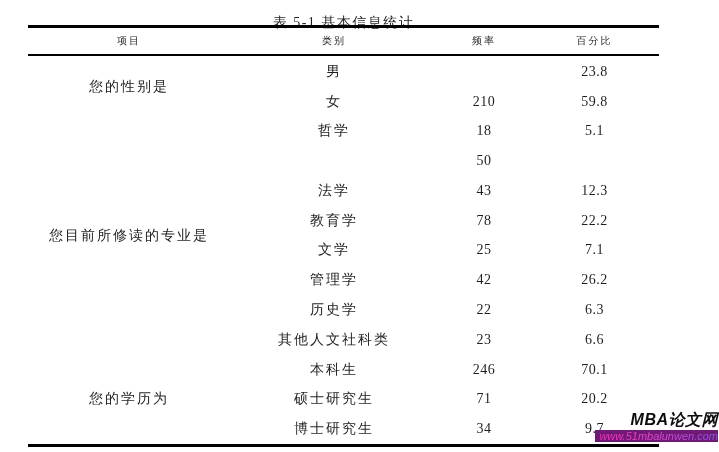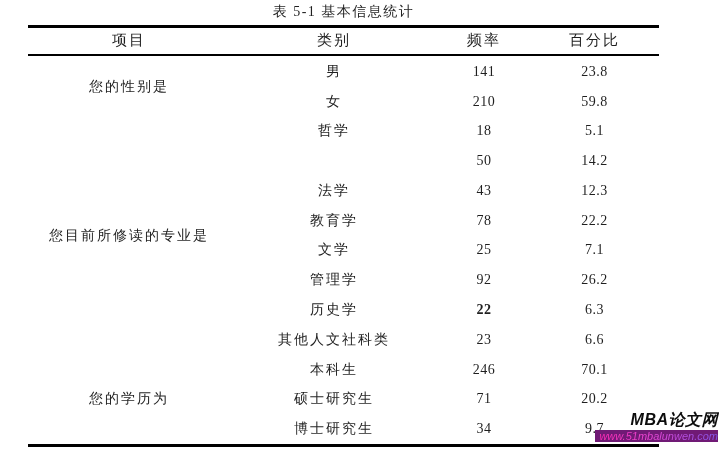--- a/index.html
+++ b/index.html
@@ -7,21 +7,21 @@
     position: relative;
     width: 719px;
     height: 452px;
     background: #ffffff;
     overflow: hidden;
     font-family: "Liberation Serif", "DejaVu Serif", serif;
     color: #1f1f1f;
   }
   .table-title {
     position: absolute;
-    top: 3px; left: 28px; width: 631px;
+    top: 14px; left: 28px; width: 631px;
     text-align: center;
     font-size: 14px;
     letter-spacing: 1.5px;
     white-space: nowrap;
   }
   .rule {
     position: absolute;
     left: 28px; width: 631px;
     background: #000000;
   }
@@ -30,21 +30,21 @@
   .rule-bottom { top: 444px; height: 3px; }
 
   .header-row {
     position: absolute;
     top: 27px; left: 28px; width: 631px; height: 27px;
     display: grid;
     grid-template-columns: 202px 208px 92px 129px;
   }
   .hcell {
     display: flex; align-items: center; justify-content: center;
-    font-size: 15px;
+    font-size: 10px;
     letter-spacing: 2px;
     white-space: nowrap;
   }
 
   .table-body {
     position: absolute;
     top: 57px; left: 28px; width: 631px;
   }
   .group {
     display: grid;
@@ -109,47 +109,45 @@
     <div class="hcell">频率</div>
     <div class="hcell">百分比</div>
   </div>
 
   <div class="rule rule-header"></div>
 
   <div class="table-body">
       <div class="group">
         <div class="cell item-label" style="grid-row: 1 / span 2;">您的性别是</div>
         <div class="cell" style="grid-area: 1 / 2;">男</div>
-        <div class="cell num" style="grid-area: 1 / 3;">141</div>
         <div class="cell num" style="grid-area: 1 / 4;">23.8</div>
         <div class="cell" style="grid-area: 2 / 2;">女</div>
         <div class="cell num" style="grid-area: 2 / 3;">210</div>
         <div class="cell num" style="grid-area: 2 / 4;">59.8</div>
       </div>
       <div class="group">
         <div class="cell" style="grid-area: 1 / 2;">哲学</div>
         <div class="cell item-label" style="grid-row: 1 / span 8;">您目前所修读的专业是</div>
         <div class="cell num" style="grid-area: 1 / 3;">18</div>
         <div class="cell num" style="grid-area: 1 / 4;">5.1</div>
         <div class="cell num" style="grid-area: 2 / 3;">50</div>
-        <div class="cell num" style="grid-area: 2 / 4;">14.2</div>
         <div class="cell" style="grid-area: 3 / 2;">法学</div>
         <div class="cell num" style="grid-area: 3 / 3; font-family: Liberation Serif, serif;">43</div>
         <div class="cell num" style="grid-area: 3 / 4;">12.3</div>
         <div class="cell" style="grid-area: 4 / 2;">教育学</div>
         <div class="cell num" style="grid-area: 4 / 3;">78</div>
         <div class="cell num" style="grid-area: 4 / 4;">22.2</div>
         <div class="cell" style="grid-area: 5 / 2;">文学</div>
         <div class="cell num" style="grid-area: 5 / 3;">25</div>
         <div class="cell num" style="grid-area: 5 / 4;">7.1</div>
         <div class="cell" style="grid-area: 6 / 2;">管理学</div>
-        <div class="cell num" style="grid-area: 6 / 3;">92</div>
+        <div class="cell num" style="grid-area: 6 / 3;">42</div>
         <div class="cell num" style="grid-area: 6 / 4;">26.2</div>
         <div class="cell" style="grid-area: 7 / 2;">历史学</div>
-        <div class="cell num" style="grid-area: 7 / 3; font-weight: bold;">22</div>
+        <div class="cell num" style="grid-area: 7 / 3;">22</div>
         <div class="cell num" style="grid-area: 7 / 4;">6.3</div>
         <div class="cell" style="grid-area: 8 / 2;">其他人文社科类</div>
         <div class="cell num" style="grid-area: 8 / 3;">23</div>
         <div class="cell num" style="grid-area: 8 / 4;">6.6</div>
       </div>
       <div class="group">
         <div class="cell item-label" style="grid-row: 1 / span 3;">您的学历为</div>
         <div class="cell" style="grid-area: 1 / 2;">本科生</div>
         <div class="cell num" style="grid-area: 1 / 3;">246</div>
         <div class="cell num" style="grid-area: 1 / 4;">70.1</div>

